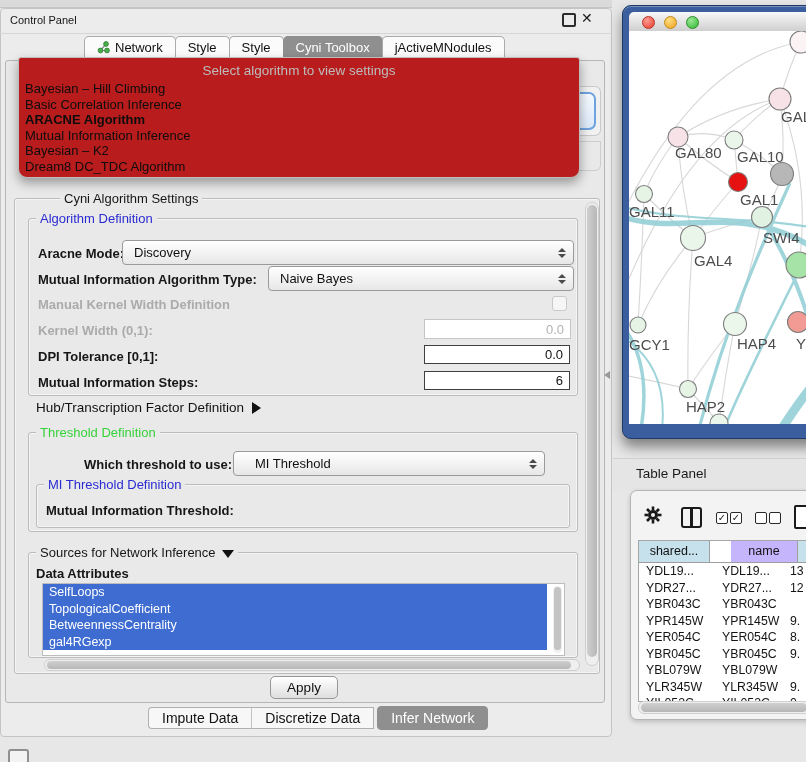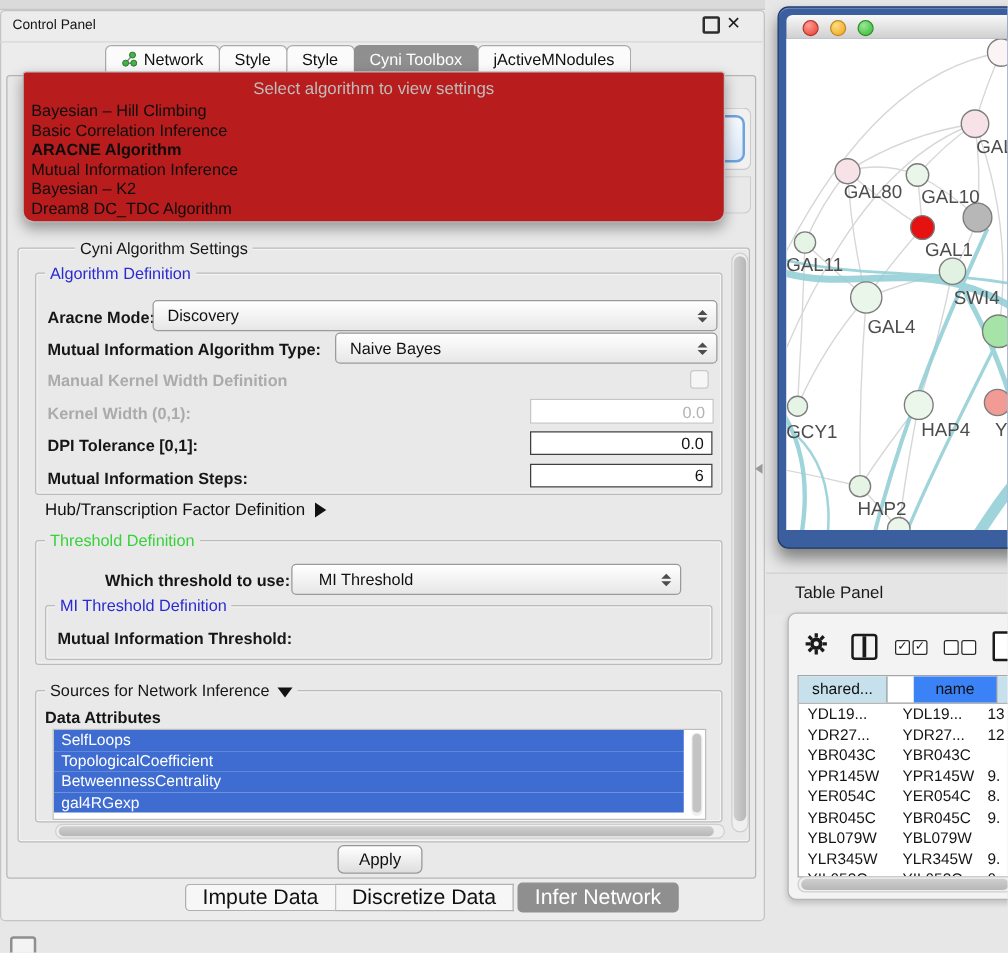--- a/index.html
+++ b/index.html
@@ -72,21 +72,21 @@
 
   .listbox{background:#fff;border:1px solid #bdbdbd;overflow:hidden;}
   .litem{height:16.5px;line-height:16.5px;background:#3e6cd1;color:#fff;font-size:12.5px;padding-left:6px;width:498px;}
   .list-vscroll{position:absolute;right:2px;top:2px;width:9px;height:67px;background:#f0f0f0;border-radius:5px;}
   .list-vthumb{position:absolute;left:1px;right:1px;top:1px;height:63px;background:#c4c4c4;border-radius:5px;}
 
   .apply-btn{border:1px solid #979797;border-radius:5px;background:linear-gradient(#ffffff,#dedede);
              font-size:13.5px;color:#111;text-align:center;line-height:21px;}
 
   .ftabs{left:148px;top:707px;height:22px;display:flex;align-items:center;}
-  .ftab{height:20px;line-height:20px;padding:0 13px;background:#f7f7f7;border:1px solid #b0b0b0;font-size:17px;color:#111;}
+  .ftab{height:20px;line-height:20px;padding:0 13px;background:#f7f7f7;border:1px solid #b0b0b0;font-size:14px;color:#111;}
   .ftab.first{border-radius:4px 0 0 4px;border-right:none;}
   .ftab.mid{border-left:1px solid #c2c2c2;}
   .ftab.sel{background:#8f8f8f;border:1px solid #8f8f8f;border-radius:4px;color:#fff;margin-left:3px;height:22px;line-height:22px;}
 
   .part-btn{left:8px;top:749px;width:17px;height:16px;border:2px solid #8f8f8f;border-radius:3px;background:#f3f3f3;}
   .split-arrow{left:604px;top:371px;width:0;height:0;border-top:4px solid transparent;border-bottom:4px solid transparent;border-right:6px solid #9a9a9a;}
 
   
   .net-window{left:622px;top:5px;width:200px;height:432px;background:#3a5e9e;border:1px solid #1d3a69;
               border-radius:9px;box-shadow:inset 0 1px 0 rgba(255,255,255,0.3), 0 8px 13px rgba(0,0,0,0.45);}
@@ -108,21 +108,21 @@
   .split-ico{left:681px;top:507px;width:17px;height:17px;border:2.5px solid #1a1a1a;border-radius:3px;}
   .split-ico::after{content:"";position:absolute;left:50%;top:0;bottom:0;width:2.5px;margin-left:-1.25px;background:#1a1a1a;}
   .cbx{position:absolute;width:10px;height:10px;border:1.5px solid #2a2a2a;border-radius:2px;background:#fff;
        font-size:10px;line-height:10px;text-align:center;color:#1a1a1a;font-weight:bold;}
   .doc-ico{left:794px;top:505px;width:16px;height:20px;border:2.5px solid #1a1a1a;border-radius:2px;background:#fff;}
 
   .table{left:638px;top:540px;width:176px;height:160px;border:1px solid #a6a6a6;background:#fff;overflow:hidden;}
   .thead{display:flex;height:21px;border-bottom:1px solid #9e9e9e;}
   .th{font-size:12.5px;color:#111;line-height:21px;text-align:center;border-right:1px solid #9e9e9e;overflow:hidden;white-space:nowrap;}
   .th0{width:71px;background:#c6e1eb;}
-  .th1{width:67px;background:#3b82f6;margin-left:21px;}
+  .th1{width:67px;background:#c4b5fd;margin-left:21px;}
   .th2{flex:1;background:#c6e1eb;text-align:left;padding-left:16px;}
   .tbody{height:138px;overflow:hidden;}
   .trow{display:flex;height:16.5px;}
   .tcell{font-size:12.3px;color:#141414;line-height:16.5px;white-space:nowrap;overflow:hidden;}
   .tc0{width:72px;padding-left:7px;}
   .tc1{width:64px;padding-left:4px;}
   .tc2{flex:1;padding-left:4px;}
   .tbl-hscroll{left:638px;top:701px;width:176px;height:11px;}
 </style>
 </head>

